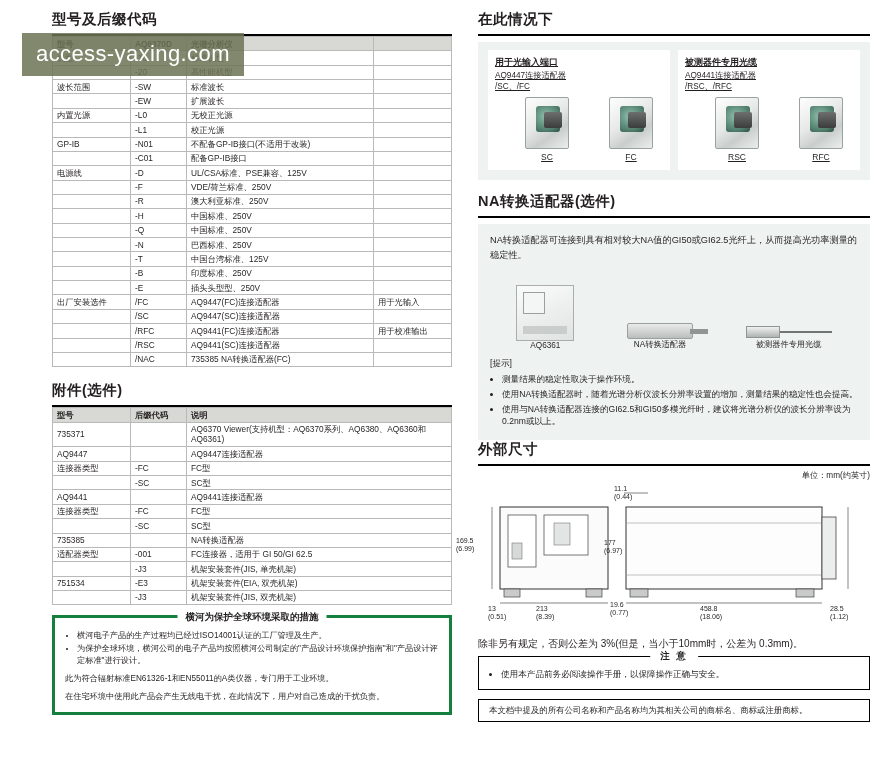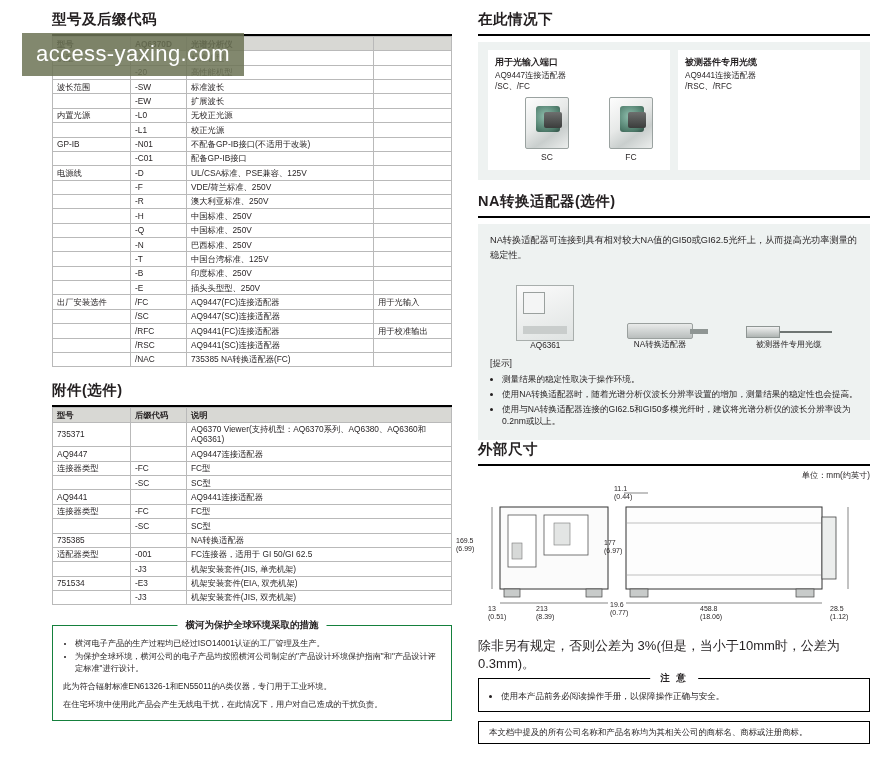--- a/index.html
+++ b/index.html
@@ -38,21 +38,21 @@
   .watermark {
     position:absolute; left:22px; top:33px;
     background: rgba(109,116,86,.86);
     color:#fff; font-size:22px; padding:8px 14px 9px 14px;
     letter-spacing:.4px; font-family:"Liberation Sans", sans-serif;
     z-index: 40;
   }
 
   
   .panel { background:#eef2f1; padding:8px 10px 10px 10px; }
-  .panel-split { display:flex; gap:8px; }
+  .panel-split { display:flex; gap:8px;text-decoration:underline; }
   .panel-half { background:#fff; flex:1; padding:6px 7px 8px 7px; }
   .panel-half .ph-title { font-size:9px; font-weight:bold; margin-bottom:2px;}
   .panel-half .ph-sub { font-size:8.2px; line-height:1.3; }
   .adapter-row { display:flex; justify-content:space-around; align-items:flex-end; margin-top:8px; height:62px; }
   .adapter { width:64px; text-align:center;padding-left:20px; }
   .adapter .body {
     height:52px; border:1px solid #9aa2a0;
     background: linear-gradient(145deg,#fdfdfd 0%,#e7e9e8 45%,#c9cecd 70%,#eceeed 100%);
     position:relative; border-radius:2px; overflow:hidden;
   }
@@ -80,23 +80,23 @@
   .conn:after { content:""; position:absolute; right:-16px; top:5px; width:18px; height:5px; background:#8f9694; }
   .cable { width:86px; height:14px; position:relative; }
   .cable .plug { position:absolute; left:0; top:1px; width:34px; height:12px; background:linear-gradient(180deg,#f0f1f1,#aeb4b2); border:1px solid #8e9593; }
   .cable .wire { position:absolute; left:34px; top:6px; width:52px; height:2px; background:#6e7573; }
   .hint-title { font-size:8.6px; margin-top:8px; }
   ul.hints { margin:3px 0 0 0; padding-left:12px; }
   ul.hints li { font-size:8.6px; line-height:1.5; margin-bottom:2px; }
 
   .unit-note { text-align:right; font-size:8.2px; margin:4px 0 2px 0; }
   .dim-area { position:relative; height:150px; }
-  .dim-note { font-size:13px; margin-top:4px; }
-
-  .eco-box { border:1px solid #15803d; margin-top:20px; padding:8px 10px 8px 10px; position:relative; }
+  .dim-note { font-size:10px; margin-top:4px; }
+
+  .eco-box { border:3px solid #15803d; margin-top:10px; padding:8px 10px 8px 10px; position:relative; }
   .eco-title { position:absolute; top:-7px; left:50%; transform:translateX(-50%); background:#fff; padding:0 8px; font-size:9.5px; font-weight:bold; }
   ul.eco { margin:4px 0 0 0; padding-left:12px; }
   ul.eco li { font-size:8.2px; line-height:1.45; margin-bottom:1px; }
   .eco-after { font-size:8.2px; line-height:1.5; margin-top:6px; }
 
   .caution { border:1px solid #000; padding:6px 10px 8px 10px; position:relative; margin-top:5px; }
   .caution-title { position:absolute; top:-7px; left:50%; transform:translateX(-50%); background:#fff; padding:0 10px; font-size:9.5px; font-weight:bold; letter-spacing:2px; }
   .caution ul { margin:6px 0 0 0; padding-left:12px; }
   .caution li { font-size:8.6px; }
   .trademark { border:1px solid #000; padding:5px 10px; margin-top:9px; font-size:8.4px; }
@@ -357,20 +357,30 @@
               <div class="adapter">
                 <div class="body"></div>
                 <div class="cap">FC</div>
               </div>
             </div>
           </div>
           <div class="panel-half">
             <div class="ph-title">被测器件专用光缆</div>
             <div class="ph-sub" style="white-space: pre-line;">AQ9441连接适配器
 /RSC、/RFC</div>
+            <div class="adapter-row">
+              <div class="adapter">
+                <div class="body"></div>
+                <div class="cap">RSC</div>
+              </div>
+              <div class="adapter">
+                <div class="body"></div>
+                <div class="cap">RFC</div>
+              </div>
+            </div>
           </div>
         </div>
     </div>
 
     <h2 class="sec-title" style="margin-top:12px;">NA转换适配器(选件)</h2>
     <div class="rule" style="margin-bottom:6px;"></div>
 
     <div class="na-box">
       <div class="na-text">NA转换适配器可连接到具有相对较大NA值的GI50或GI62.5光纤上，从而提高光功率测量的稳定性。</div>
       <div class="na-figs">

